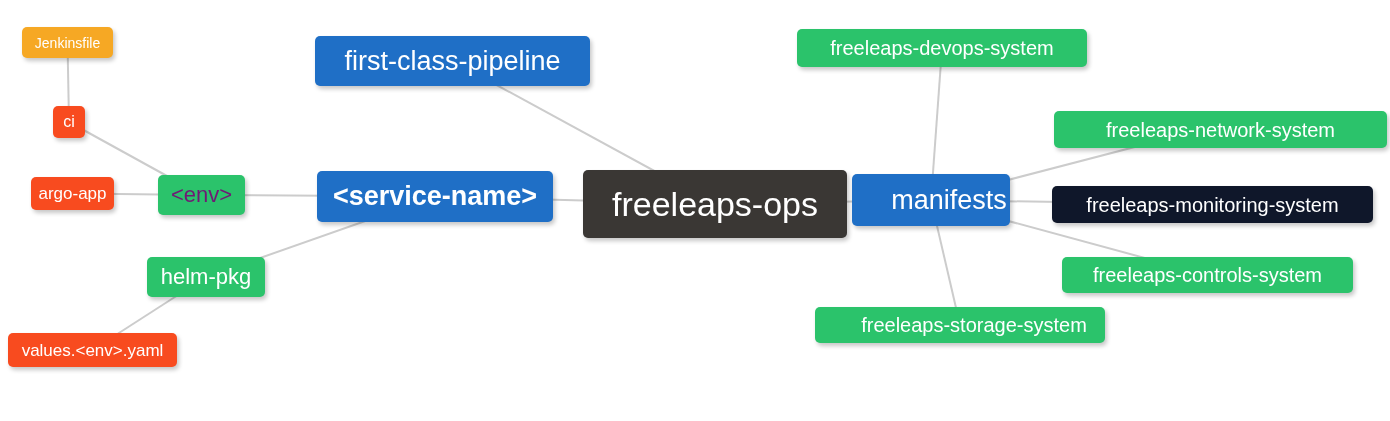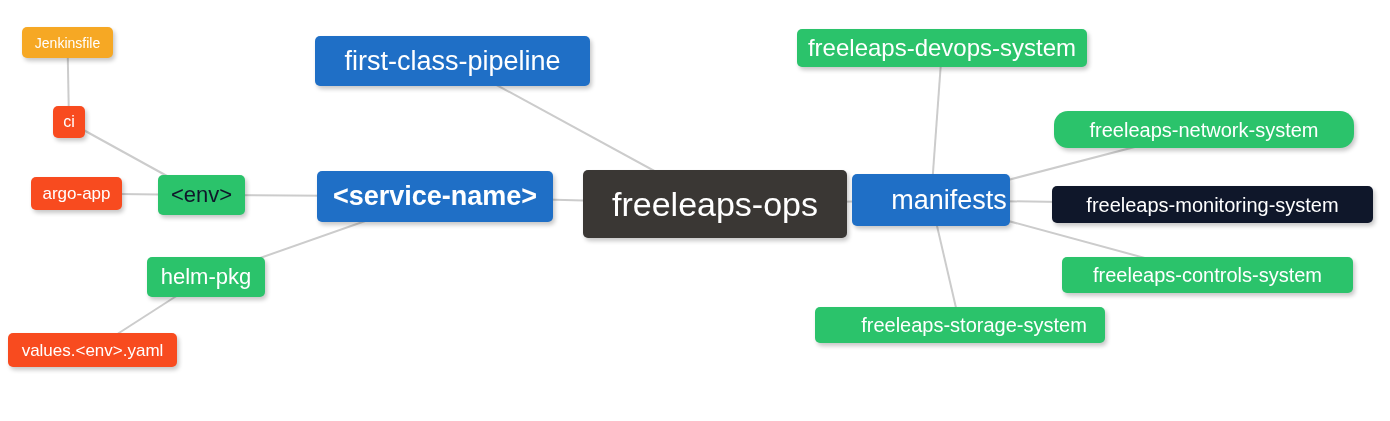--- a/index.html
+++ b/index.html
@@ -38,25 +38,25 @@
     line-height: 1;
   }
   
   #n-root        { left: 583px;  top: 170px; width: 264px; height: 68px; font-size: 34px; }
   #n-pipeline    { left: 315px;  top: 36px;  width: 275px; height: 50px; font-size: 27px; text-align: right; }
   #n-service     { left: 317px;  top: 171px; width: 236px; height: 51px; font-size: 27px; }
   #n-manifests   { left: 852px;  top: 174px; width: 158px; height: 52px; font-size: 27px; }
   #n-env         { left: 158px;  top: 175px; width: 87px;  height: 40px; font-size: 22px; }
   #n-helm        { left: 147px;  top: 257px; width: 118px; height: 40px; font-size: 22px; }
   #n-ci          { left: 53px;   top: 106px; width: 32px;  height: 32px; font-size: 16px; }
-  #n-argo        { left: 31px;   top: 177px; width: 91px;  height: 33px; font-size: 17px; }
+  #n-argo        { left: 31px;   top: 177px; width: 83px;  height: 33px; font-size: 17px; }
   #n-jenkinsfile { left: 22px;   top: 27px;  width: 91px;  height: 31px; font-size: 14px; }
   #n-values      { left: 8px;    top: 333px; width: 169px; height: 34px; font-size: 17px; }
-  #n-devops      { left: 797px;  top: 29px;  width: 290px; height: 38px; font-size: 24px; }
-  #n-network     { left: 1054px; top: 111px; width: 300px; height: 37px; font-size: 20px; border-radius: 14px; }
+  #n-devops      { left: 797px;  top: 29px;  width: 290px; height: 38px; font-size: 20px; }
+  #n-network     { left: 1054px; top: 111px; width: 333px; height: 37px; font-size: 20px; }
   #n-monitoring  { left: 1052px; top: 186px; width: 321px; height: 37px; font-size: 20px; }
   #n-controls    { left: 1062px; top: 257px; width: 291px; height: 36px; font-size: 20px; }
   #n-storage     { left: 815px;  top: 307px; width: 290px; height: 36px; font-size: 20px; }
 </style>
 </head>
 <body>
 
 <div class="canvas">
 
   <svg class="links-layer" id="links">
@@ -73,21 +73,21 @@
       <line x1="931" y1="200" x2="1202" y2="129.5" stroke="#cccccc" stroke-width="2"></line>
       <line x1="931" y1="200" x2="1212.5" y2="204.5" stroke="#cccccc" stroke-width="2"></line>
       <line x1="931" y1="200" x2="1207.5" y2="275" stroke="#cccccc" stroke-width="2"></line>
       <line x1="931" y1="200" x2="960" y2="325" stroke="#cccccc" stroke-width="2"></line>
     </svg>
 
   <div class="node" id="n-root" style="background: rgb(58, 55, 52); color: rgb(255, 255, 255);">freeleaps-ops</div>
   <div class="node" id="n-pipeline" style="background: rgb(31, 111, 198); color: rgb(255, 255, 255);">first-class-pipeline</div>
   <div class="node" id="n-service" style="background: rgb(31, 111, 198); color: rgb(255, 255, 255); font-weight: bold;">&lt;service-name&gt;</div>
   <div class="node" id="n-manifests" style="background: rgb(31, 111, 198); color: rgb(255, 255, 255); padding-left: 36px;">manifests</div>
-  <div class="node" id="n-env" style="background: rgb(43, 195, 107); color: #0f172a;">&lt;env&gt;</div>
+  <div class="node" id="n-env" style="background: rgb(43, 195, 107); color: #701a75;">&lt;env&gt;</div>
   <div class="node" id="n-helm" style="background: rgb(43, 195, 107); color: rgb(255, 255, 255);">helm-pkg</div>
   <div class="node" id="n-ci" style="background: rgb(248, 75, 31); color: rgb(255, 255, 255);">ci</div>
   <div class="node" id="n-argo" style="background: rgb(248, 75, 31); color: rgb(255, 255, 255);">argo-app</div>
   <div class="node" id="n-jenkinsfile" style="background: rgb(246, 168, 36); color: rgb(255, 255, 255);">Jenkinsfile</div>
   <div class="node" id="n-values" style="background: rgb(248, 75, 31); color: rgb(255, 255, 255);">values.&lt;env&gt;.yaml</div>
   <div class="node" id="n-devops" style="background: rgb(43, 195, 107); color: rgb(255, 255, 255);">freeleaps-devops-system</div>
   <div class="node" id="n-network" style="background: rgb(43, 195, 107); color: rgb(255, 255, 255);">freeleaps-network-system</div>
   <div class="node" id="n-monitoring" style="background: #0f172a; color: rgb(255, 255, 255);">freeleaps-monitoring-system</div>
   <div class="node" id="n-controls" style="background: rgb(43, 195, 107); color: rgb(255, 255, 255);">freeleaps-controls-system</div>
   <div class="node" id="n-storage" style="background: rgb(43, 195, 107); color: rgb(255, 255, 255); padding-left: 28px;">freeleaps-storage-system</div>

